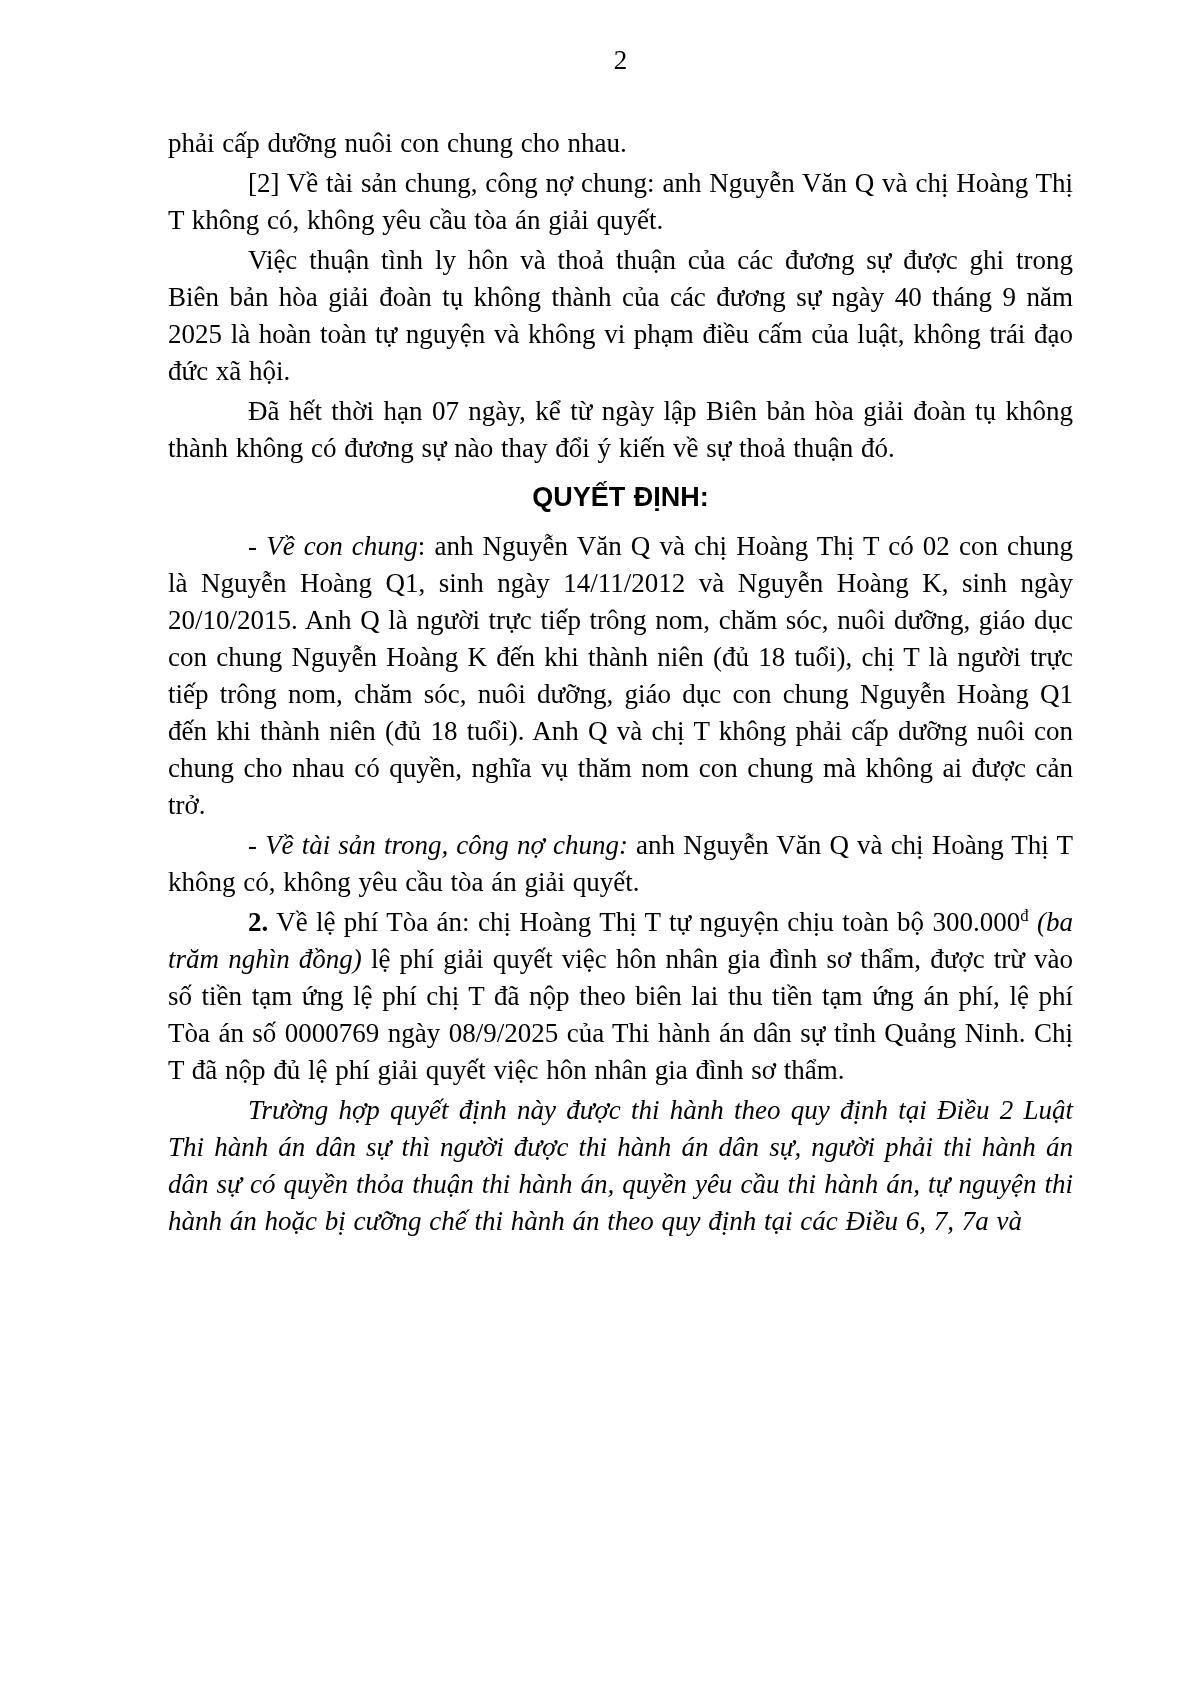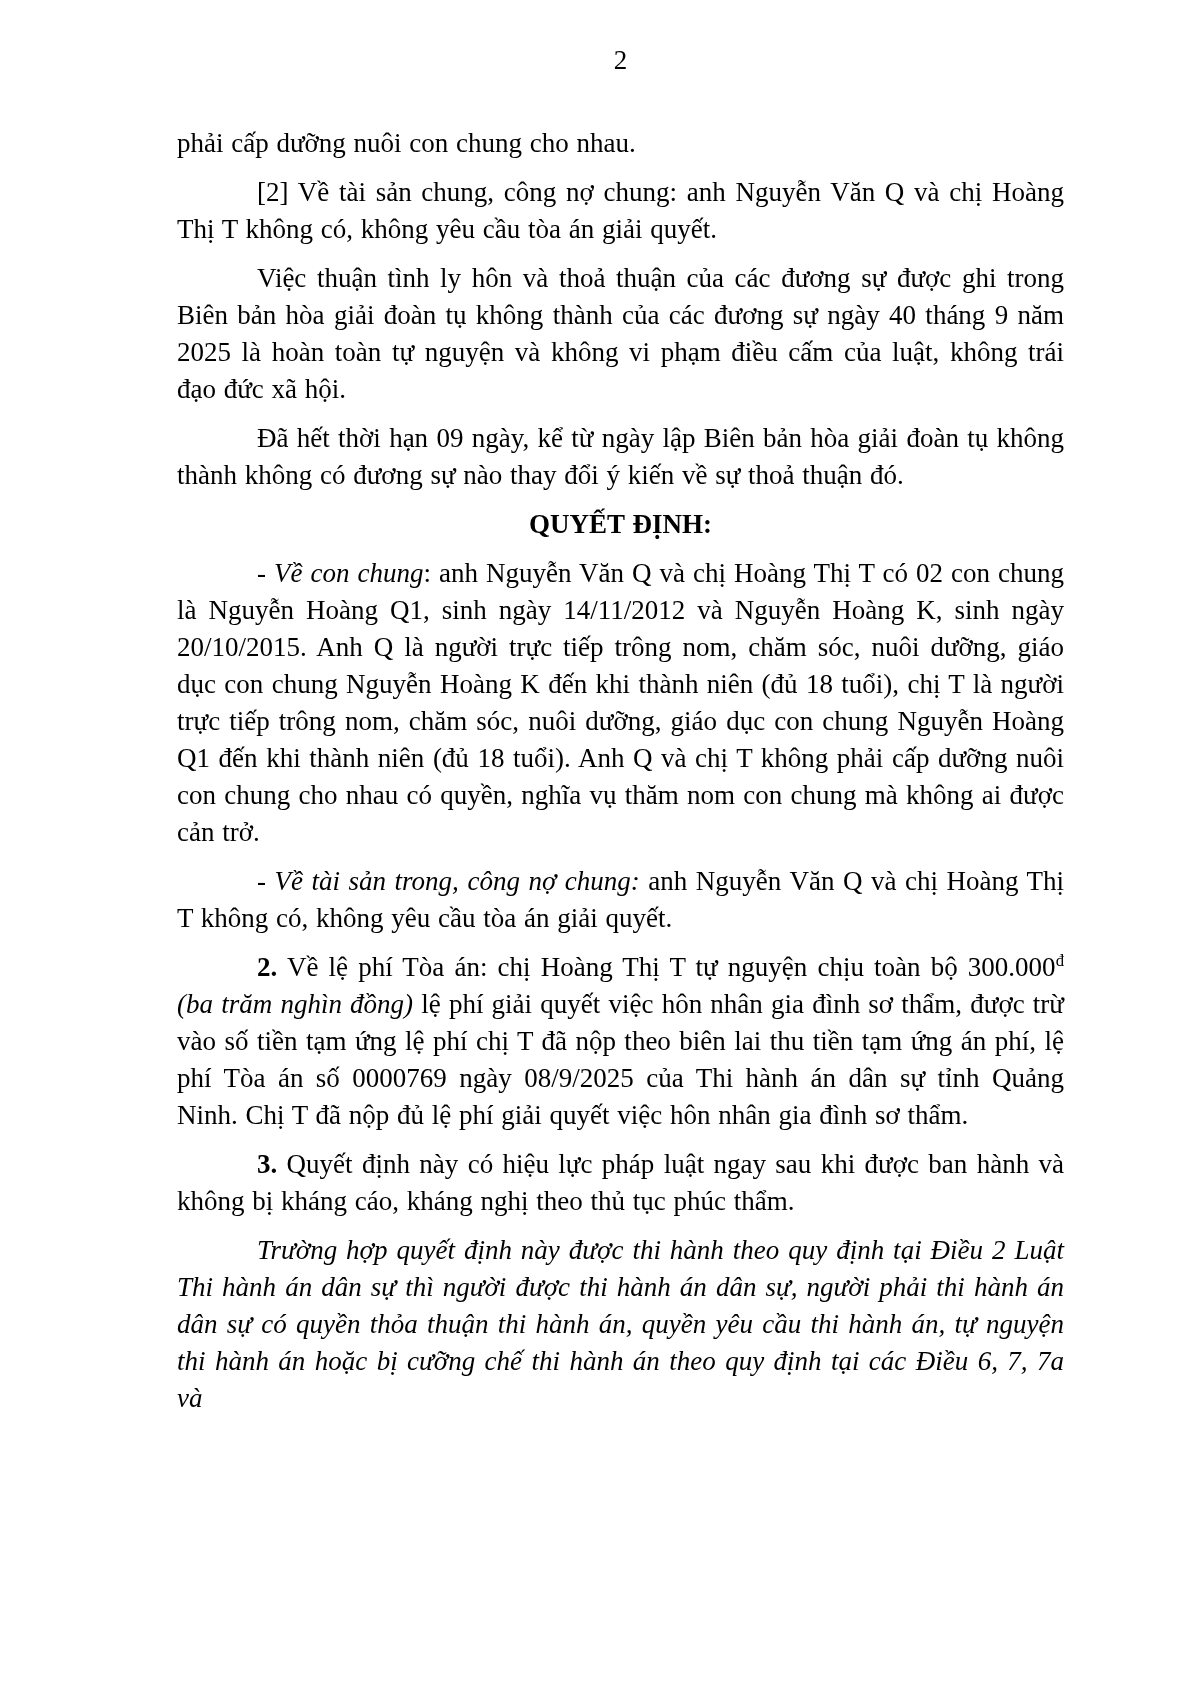--- a/index.html
+++ b/index.html
@@ -18,37 +18,37 @@
     font-size: 27px;
     color: #000000;
     overflow: hidden;
   }
   .page-number {
     text-align: center;
     line-height: 37px;
     margin-bottom: 46px;
   }
   .doc p {
-    margin: 12px;
+    margin: 3px;
     text-align: justify;
     text-indent: 80px;
     line-height: 37px;
     word-spacing: 1px;
   }
   .doc p.continuation {
     text-indent: 0;
   }
   .doc .heading {
     margin: 12px;
     text-align: center;
     text-indent: 0;
     font-weight: bold;
     font-size: 27px;
     line-height: 37px;
-    font-family: Liberation Serif, serif;
+    font-family: Liberation Sans, sans-serif;
   }
   .bold   { font-weight: bold; }
   .italic { font-style: italic; }
   sup.currency {
     font-size: 0.62em;
     line-height: 0;
     vertical-align: super;
   }
 </style>
 </head>
@@ -60,30 +60,29 @@
 
   <div class="doc">
 
     <p class="continuation"><span>phải cấp dưỡng nuôi con chung cho nhau.</span></p>
 
     <p><span>[2] Về tài sản chung, công nợ chung: anh Nguyễn Văn Q và chị Hoàng Thị T không có, không yêu cầu tòa án giải quyết.</span></p>
 
 
     <p><span>Việc thuận tình ly hôn và thoả thuận của các đương sự được ghi trong Biên bản hòa giải đoàn tụ không thành của các đương sự ngày 40 tháng 9 năm 2025 là hoàn toàn tự nguyện và không vi phạm điều cấm của luật, không trái đạo đức xã hội.</span></p>
 
-    <p><span>Đã hết thời hạn 09 ngày, kể từ ngày lập Biên bản hòa giải đoàn tụ không thành không có đương sự nào thay đổi ý kiến về sự thoả thuận đó.</span></p>
+    <p><span>Đã hết thời hạn 07 ngày, kể từ ngày lập Biên bản hòa giải đoàn tụ không thành không có đương sự nào thay đổi ý kiến về sự thoả thuận đó.</span></p>
 
     <p class="heading">QUYẾT ĐỊNH:</p>
 
 
 
     <p><span>- </span><span class="italic">Về con chung</span><span>: anh Nguyễn Văn Q và chị Hoàng Thị T có 02 con chung là Nguyễn Hoàng Q1, sinh ngày 14/11/2012 và Nguyễn Hoàng K, sinh ngày 20/10/2015. Anh Q là người trực tiếp trông nom, chăm sóc, nuôi dưỡng, giáo dục con chung Nguyễn Hoàng K đến khi thành niên (đủ 18 tuổi), chị T là người trực tiếp trông nom, chăm sóc, nuôi dưỡng, giáo dục con chung Nguyễn Hoàng Q1 đến khi thành niên (đủ 18 tuổi). Anh Q và chị T không phải cấp dưỡng nuôi con chung cho nhau có quyền, nghĩa vụ thăm nom con chung mà không ai được cản trở.</span></p>
 
     <p><span>- </span><span class="italic">Về tài sản trong, công nợ chung:</span><span> anh Nguyễn Văn Q và chị Hoàng Thị T không có, không yêu cầu tòa án giải quyết.</span></p>
 
     <p><span class="bold">2.</span><span> Về lệ phí Tòa án: chị Hoàng Thị T tự nguyện chịu toàn bộ 300.000</span><sup class="currency">đ</sup><span class="italic"> (ba trăm nghìn đồng)</span><span> lệ phí giải quyết việc hôn nhân gia đình sơ thẩm, được trừ vào số tiền tạm ứng lệ phí chị T đã nộp theo biên lai thu tiền tạm ứng án phí, lệ phí Tòa án số 0000769 ngày 08/9/2025 của Thi hành án dân sự tỉnh Quảng Ninh. Chị T đã nộp đủ lệ phí giải quyết việc hôn nhân gia đình sơ thẩm.</span></p>
 
-    <p><span class="bold">3.</span><span> Quyết định này có hiệu lực pháp luật ngay sau khi được ban hành và không bị kháng cáo, kháng nghị theo thủ tục phúc thẩm.</span></p>
 
     <p class="italic"><span>Trường hợp quyết định này được thi hành theo quy định tại Điều 2 Luật Thi hành án dân sự thì người được thi hành án dân sự, người phải thi hành án dân sự có quyền thỏa thuận thi hành án, quyền yêu cầu thi hành án, tự nguyện thi hành án hoặc bị cưỡng chế thi hành án theo quy định tại các Điều 6, 7, 7a và</span></p>
 
   </div>
 </div>
 
 </body></html>

